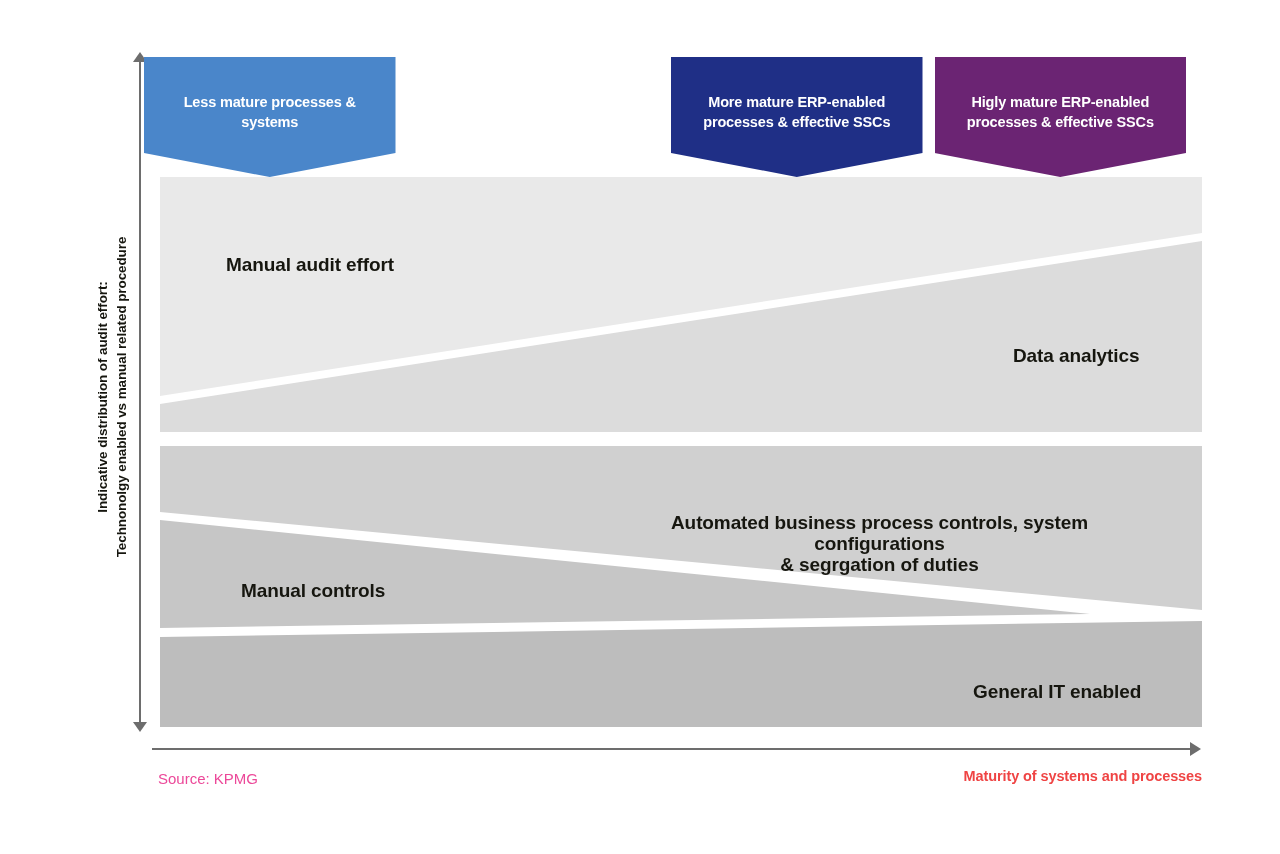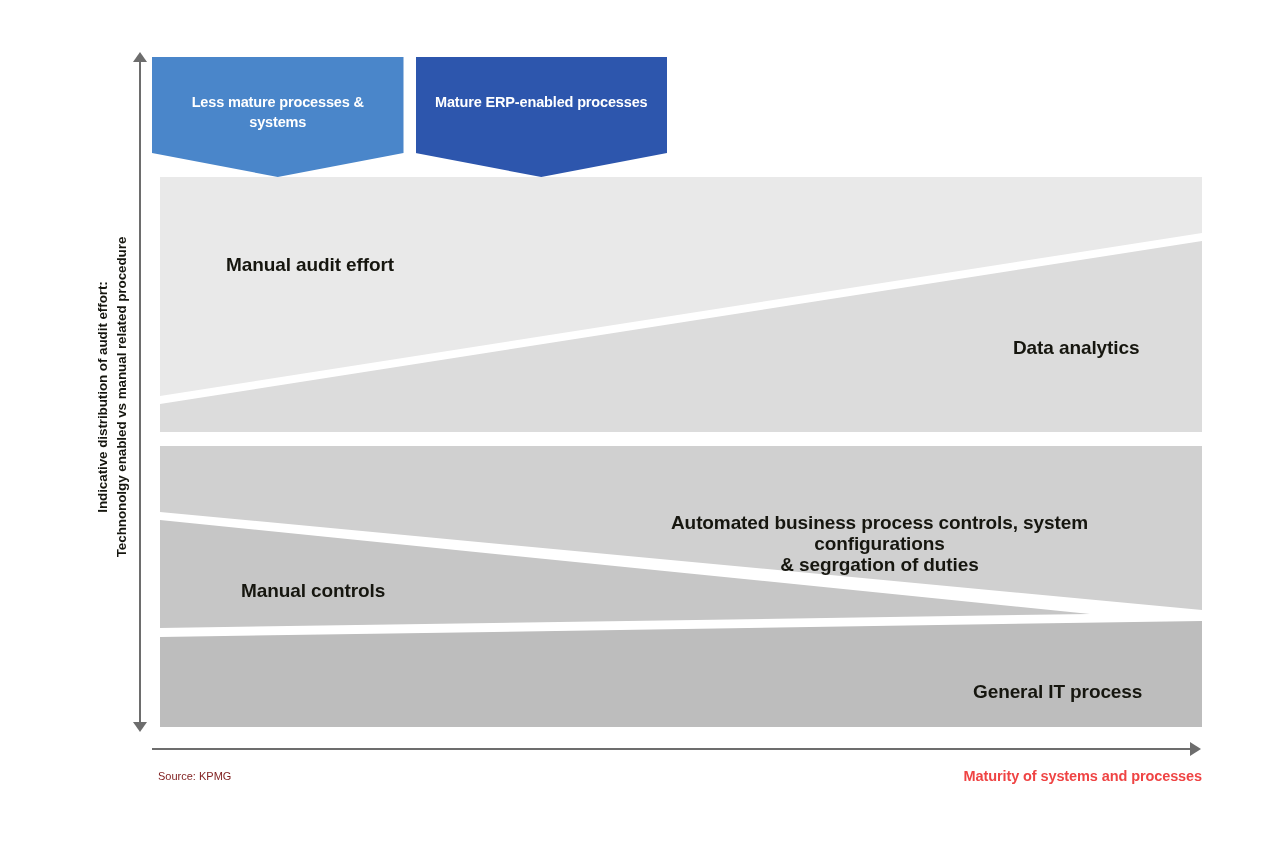--- a/index.html
+++ b/index.html
@@ -86,28 +86,28 @@
     top: 768px;
     font-size: 14.5px;
     font-weight: bold;
     color: #ef4444;
     letter-spacing: -0.1px;
   }
   .source-note {
     position: absolute;
     left: 158px;
     top: 770px;
-    font-size: 11px;
-    color: #7f1d1d;
+    font-size: 15px;
+    color: #ec4899;
   }
 
   
   .banners {
     position: absolute;
-    left: 152px;
+    left: 144px;
     top: 57px;
     width: 1126px;
     height: 120px;
   }
   .banner {
     position: absolute;
     top: 0;
     height: 120px;
     -webkit-clip-path: polygon(0 0, 100% 0, 100% 80%, 50% 100%, 0 80%);
     clip-path: polygon(0 0, 100% 0, 100% 80%, 50% 100%, 0 80%);
@@ -137,21 +137,21 @@
   .band-label {
     position: absolute;
     font-size: 19px;
     font-weight: bold;
     color: #16160f;
     line-height: 21px;
     letter-spacing: -0.1px;
     white-space: pre-line;
   }
   .lbl-manual-audit   { left: 226px;  top: 254px; }
-  .lbl-data-analytics { left: 1013px; top: 337px; }
+  .lbl-data-analytics { left: 1013px; top: 345px; }
   .lbl-automated      { left: 628px;  top: 512px; text-align: center; width: 503px; }
   .lbl-manual-ctrl    { left: 241px;  top: 580px; }
   .lbl-genit          { left: 973px;  top: 681px; }
 </style>
 </head>
 <body>
 
 <div id="stage">
 
   <div class="yaxis-line"></div>
@@ -170,30 +170,34 @@
     <polygon points="160,446 1202,446 1202,610 160,512" fill="#d0d0d0"></polygon>
     <polygon points="160,520 1090,614 160,628" fill="#c6c6c6"></polygon>
     <polygon points="160,637 1202,621 1202,727 160,727" fill="#bdbdbd"></polygon>
   </svg>
 
   <div class="band-label lbl-manual-audit">Manual audit effort</div>
   <div class="band-label lbl-data-analytics">Data analytics</div>
   <div class="band-label lbl-automated">Automated business process controls, system configurations
 &amp; segrgation of duties</div>
   <div class="band-label lbl-manual-ctrl">Manual controls</div>
-  <div class="band-label lbl-genit">General IT process</div>
+  <div class="band-label lbl-genit">General IT enabled</div>
 
   <div class="banners">
     <div class="banner" id="banner-0" style="left: 0px; width: 251.5px; background: rgb(74, 134, 202);">
       <div class="banner-text">Less mature
 processes &amp; systems</div>
     </div>
-    <div class="banner" id="banner-1" style="left: 263.5px; width: 251.5px; background: rgb(45, 86, 173);">
-      <div class="banner-text">Mature ERP-enabled
-processes</div>
+    <div class="banner" id="banner-2" style="left: 527px; width: 251.5px; background: rgb(31, 47, 134);">
+      <div class="banner-text">More mature ERP-enabled
+processes &amp; effective SSCs</div>
+    </div>
+    <div class="banner" id="banner-3" style="left: 790.5px; width: 251.5px; background: rgb(107, 36, 115);">
+      <div class="banner-text">Higly mature ERP-enabled
+processes &amp; effective SSCs</div>
     </div>
   </div>
 
   <div class="xaxis-line"></div>
   <div class="xaxis-arrow"></div>
   <div class="xaxis-label">Maturity of systems and processes</div>
   <div class="source-note">Source: KPMG</div>
 
 </div>
 

